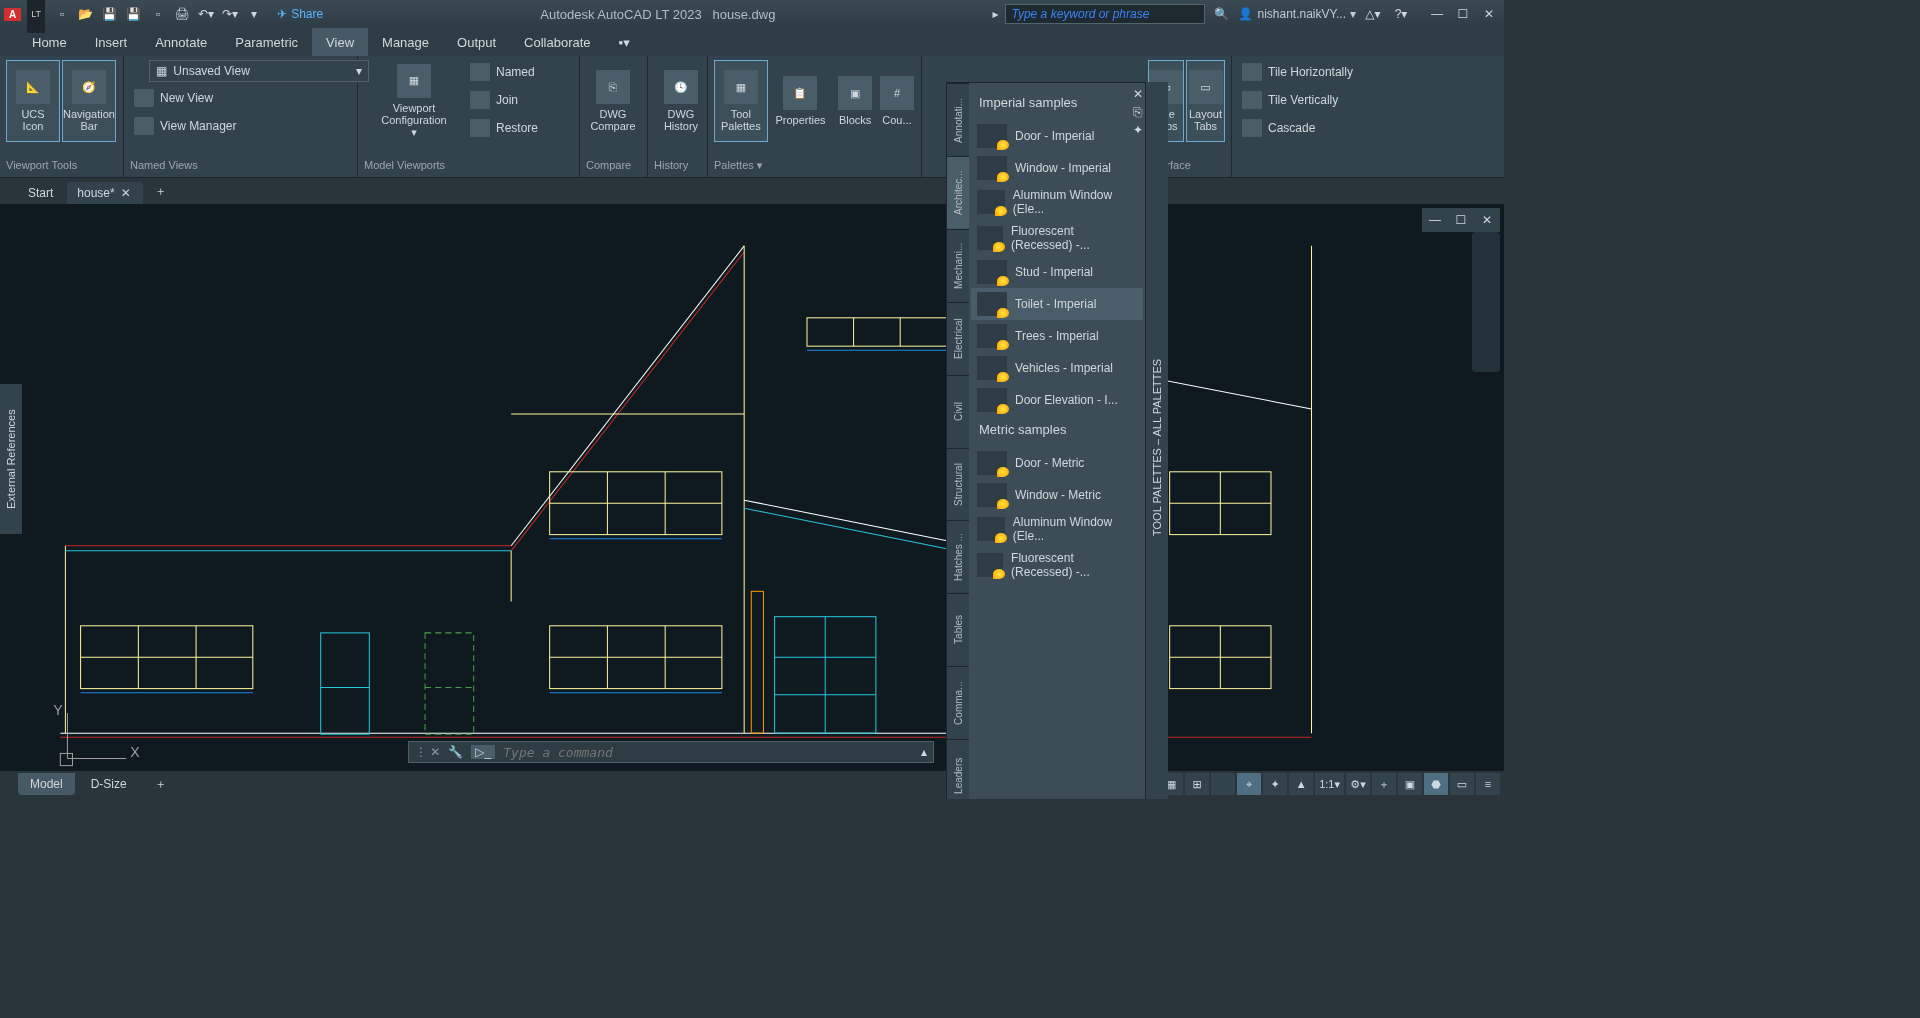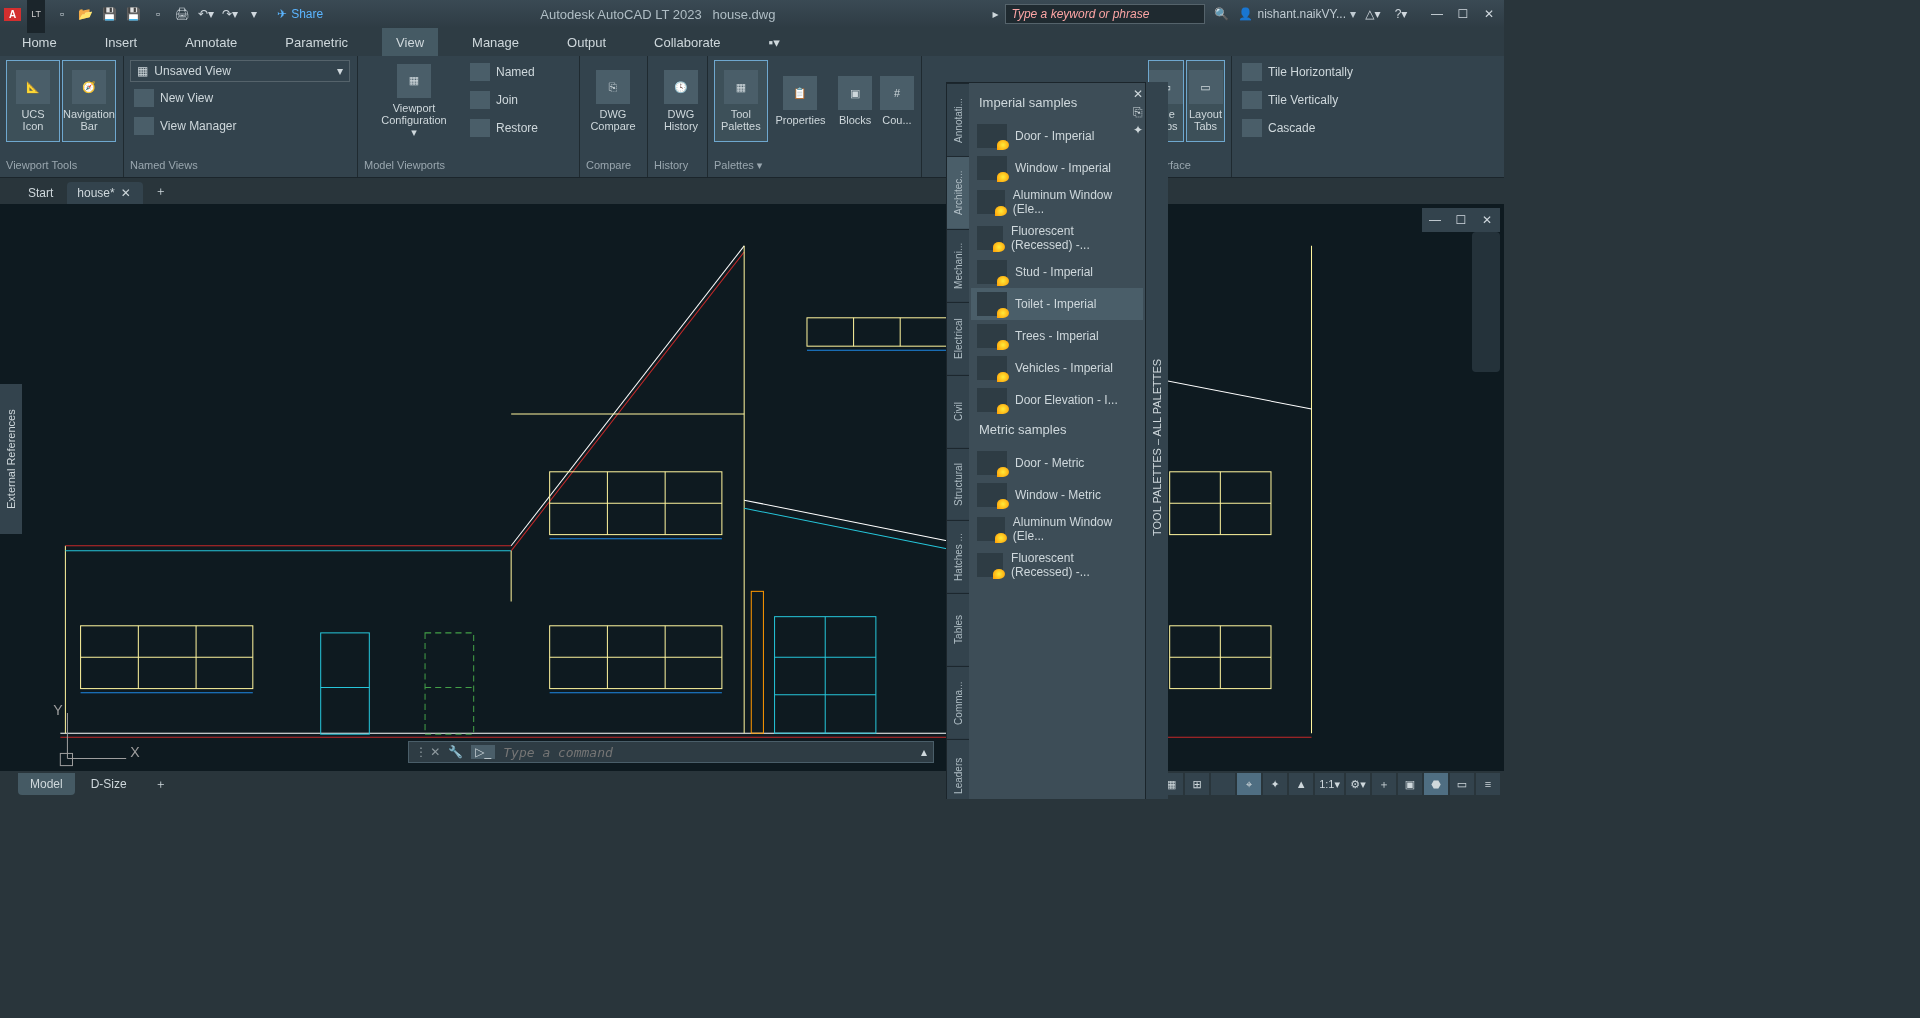--- a/index.html
+++ b/index.html
@@ -4,37 +4,37 @@
 <style>
 * { margin:0; padding:0; box-sizing:border-box; font-family:"Segoe UI",Arial,sans-serif; }
 body { background:#29353b; color:#cfd8dc; font-size:12px; overflow:hidden; width:1504px; height:799px; position:relative; }
 .titlebar { height:28px; background:linear-gradient(#3a4a54,#2e3c44); display:flex; align-items:center; padding:0 4px; gap:6px; }
 .app-badge { background:#d32f2f; color:#fff; font-weight:bold; padding:1px 5px; font-size:10px; }
 .lt-badge { background:#1b252b; color:#ccc; padding:14px 4px; font-size:9px; }
 .qat { display:flex; gap:2px; align-items:center; }
 .qat-btn { width:22px; height:20px; display:flex; align-items:center; justify-content:center; color:#d0d8de; cursor:pointer; }
 .share { display:flex; align-items:center; gap:4px; color:#5bb5ff; margin-left:6px; }
 .title-center { flex:1; text-align:center; color:#b0bec5; font-size:13px; }
-.searchbox { background:#1f2a30; border:1px solid #55636b; height:20px; width:200px; padding:0 6px; color:#fca5a5; font-style:italic; display:flex; align-items:center; }
+.searchbox { background:#1f2a30; border:1px solid #55636b; height:20px; width:200px; padding:0 6px; color:#3b82f6; font-style:italic; display:flex; align-items:center; }
 .user { display:flex; align-items:center; gap:4px; color:#c0cbd2; }
 .win-ctrl { display:flex; gap:4px; margin-left:8px; }
-.menubar { height:28px; background:#2e3c44; display:flex; align-items:stretch; padding-left:8px;gap:20px; }
+.menubar { height:28px; background:#2e3c44; display:flex; align-items:stretch; padding-left:18px; }
 .menu { padding:0 14px; display:flex; align-items:center; color:#cfd8dc; font-size:13px; }
 .menu.active { background:#455a64; }
 .ribbon { height:122px; background:#33434d; display:flex; border-bottom:1px solid #1b252b; position:relative; }
 .panel { border-right:1px solid #1f2a30; display:flex; flex-direction:column; justify-content:space-between; padding:4px 6px 0; }
 .panel-label { font-size:11px; color:#9aa7af; text-align:left; padding:2px 0; height:20px; }
 .big-btn { display:flex; flex-direction:column; align-items:center; justify-content:center; width:54px; height:82px; font-size:11px; color:#cfd8dc; cursor:pointer; text-align:center; border:1px solid transparent; }
 .big-btn.active { background:#3d5059; border:1px solid #6fa8cf; }
 .big-btn .ico { width:34px; height:34px; background:#4a5e69; margin-bottom:4px; display:flex; align-items:center; justify-content:center; }
 .row-btn { display:flex; align-items:center; gap:6px; height:24px; padding:0 4px; font-size:12px; color:#cfd8dc; cursor:pointer; }
 .row-btn .mini { width:20px; height:18px; background:#4a5e69; }
 .panel-body { display:flex; gap:2px; }
 .panel-sub { display:flex; flex-direction:column; gap:4px; }
-.combo { background:#33434d; border:1px solid #55636b; height:22px; width:220px; display:flex; align-items:center; padding:0 6px; color:#cfd8dc; justify-content:space-between; }
+.combo { background:#33434d; border:1px solid #55636b; height:22px; width:220px; display:flex; align-items:center; padding:0 6px; color:#cfd8dc; justify-content:space-between;margin-left:19px; }
 .tabbar { height:26px; background:#29353b; display:flex; align-items:end; padding-left:18px; gap:2px; }
 .tab { padding:4px 12px 4px 10px; background:#33434d; font-size:12px; display:flex; align-items:center; gap:6px; color:#cfd8dc; border-radius:4px 4px 0 0; }
 .tab.inactive { background:transparent; }
 .canvas-area { position:relative; height:567px; background:#0e1a20; }
 .extref-tab { position:absolute; left:0; top:180px; width:22px; height:150px; background:#33434d; writing-mode:vertical-rl; transform:rotate(180deg); display:flex; align-items:center; justify-content:center; font-size:11px; color:#cfd8dc; }
 .drawing { position:absolute; left:35px; top:0; right:0; bottom:0; }
 .drawing svg { width:100%; height:100%; }
 .inner-winctrl { position:absolute; right:4px; top:4px; display:flex; gap:4px; background:#33434d; padding:2px; }
 .navcube { position:absolute; right:4px; top:28px; width:28px; height:140px; background:#33434d; opacity:.6; border-radius:4px; }
 .palette { position:absolute; right:358px; top:-122px; width:200px; height:731px; background:#3d4d57; border:1px solid #1b252b; display:flex; z-index:50; }

